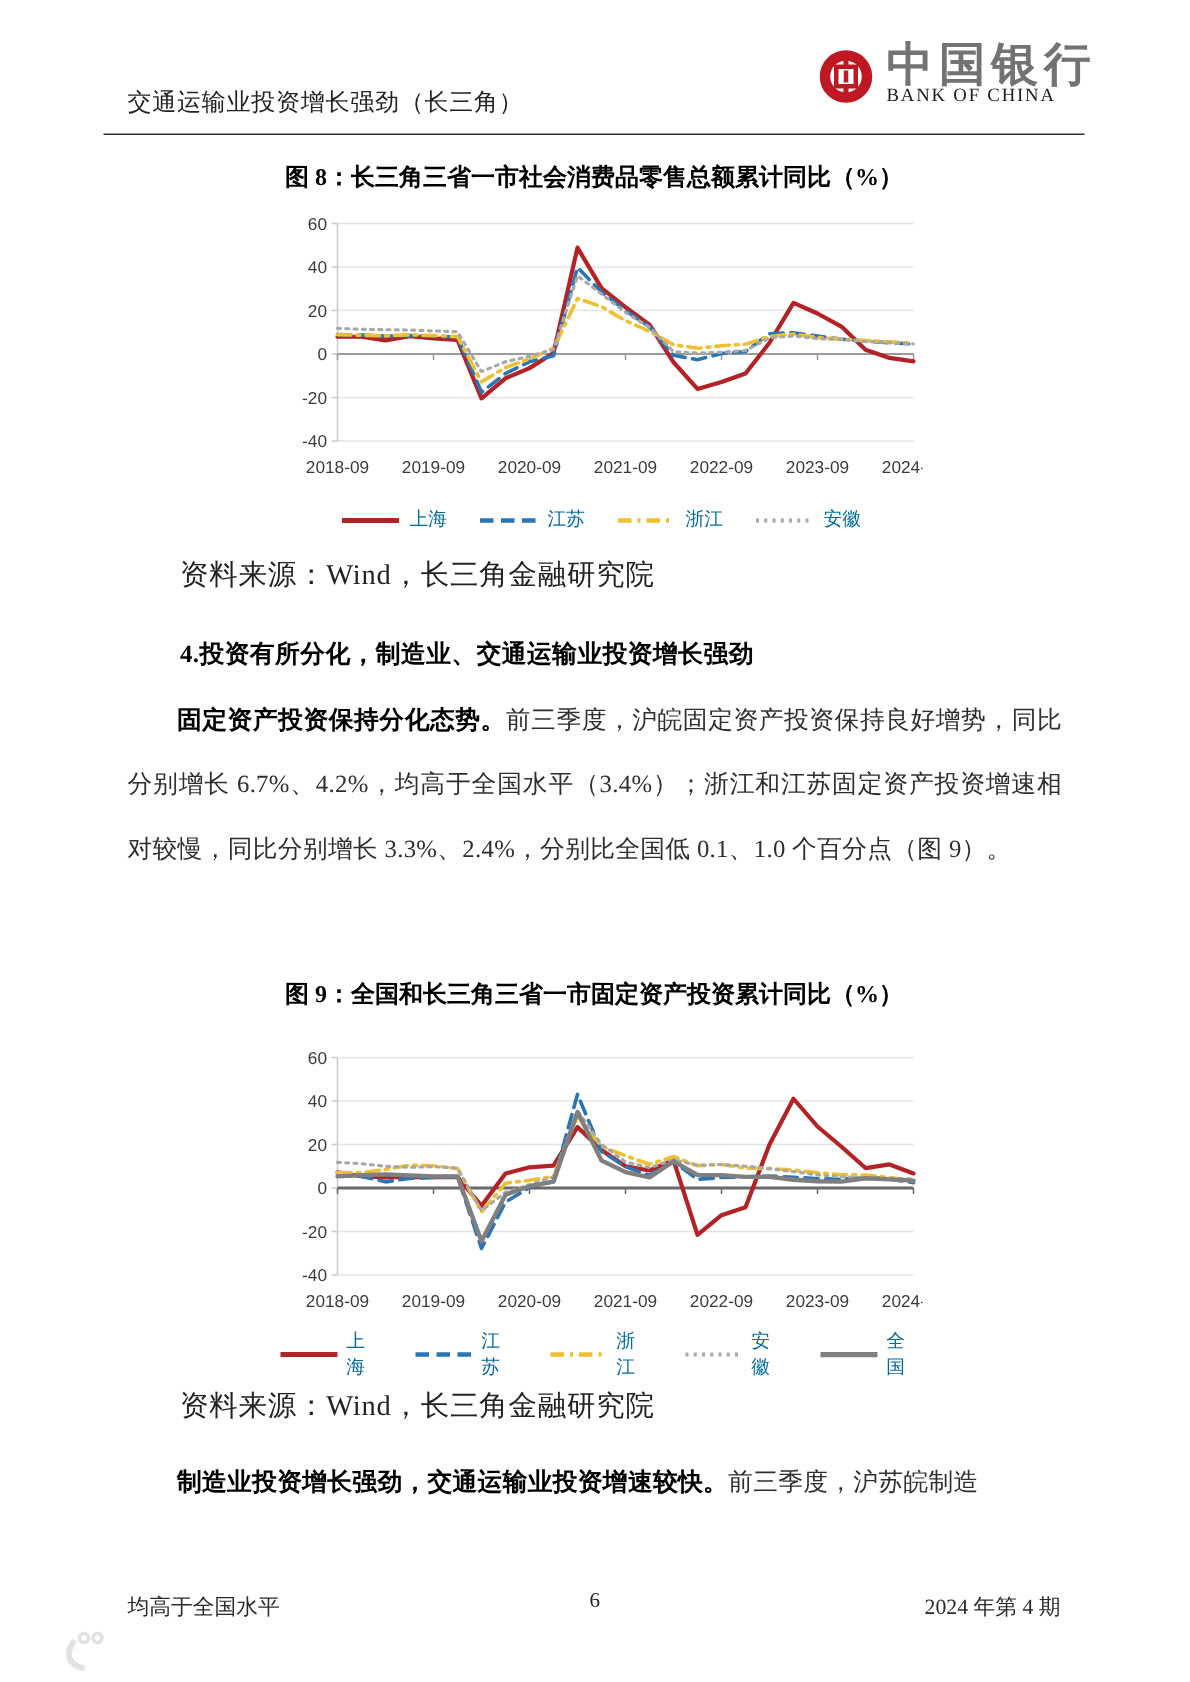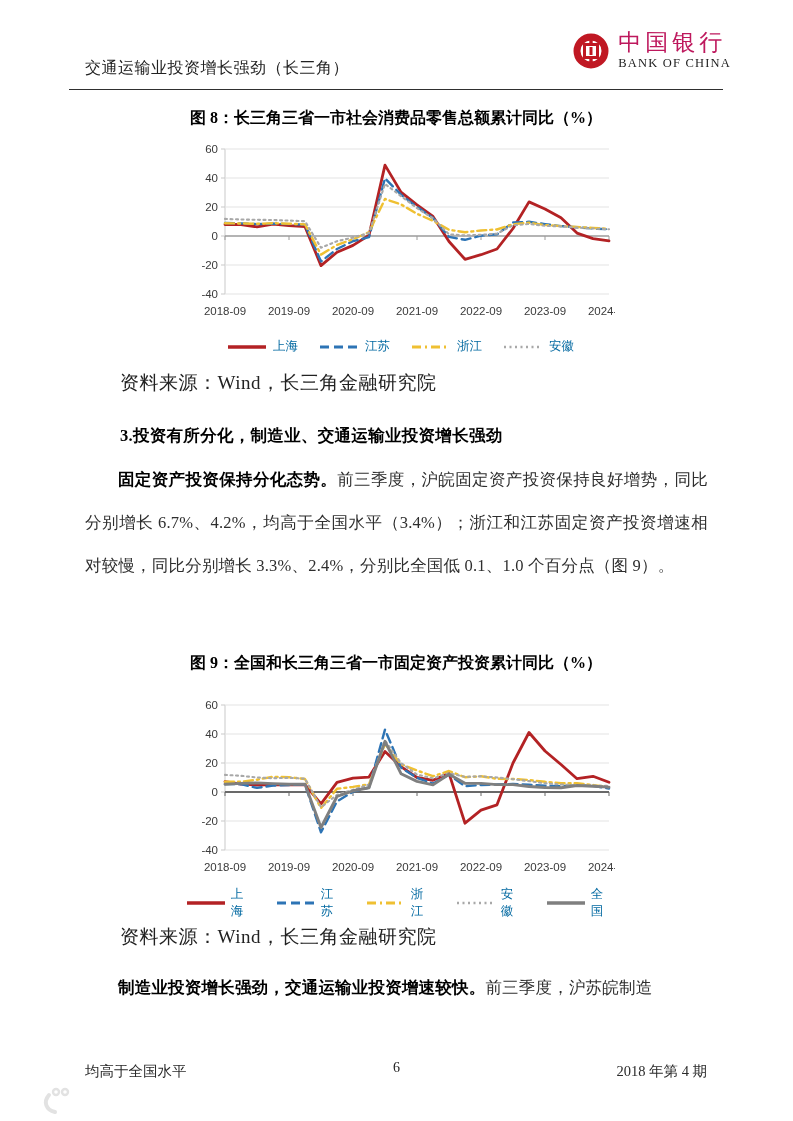--- a/index.html
+++ b/index.html
@@ -3,21 +3,21 @@
 <meta charset="utf-8">
 <style>
   html,body{margin:0;padding:0;background:#ffffff;}
   .page{position:relative;width:793px;height:1121px;background:#ffffff;overflow:hidden;
         font-family:"Liberation Serif",serif;color:#1c1c1c;}
   
   .header-title{position:absolute;left:85px;top:58px;font-size:16px;letter-spacing:.5px;color:#222;}
   .header-rule{position:absolute;left:69px;right:70px;top:89px;border-top:1.6px solid #2f2f2f;}
   .boc-logo{position:absolute;right:62px;top:30px;display:flex;align-items:center;}
   .boc-text{margin-left:8px;text-align:left;}
-  .boc-cn{font-size:23px;font-weight:400;letter-spacing:4px;color:#be185d;font-family:"Liberation Serif",serif;line-height:26px;}
+  .boc-cn{font-size:31px;font-weight:700;letter-spacing:4px;color:#737373;font-family:"Liberation Serif",serif;line-height:26px;}
   .boc-en{font-size:12.5px;letter-spacing:1.2px;color:#1d1d1d;font-family:"Liberation Serif",serif;line-height:15px;}
   
   .fig-title{position:absolute;left:85px;width:622px;text-align:center;font-size:16px;font-weight:700;color:#000;}
   #fig8-title{top:108px;}
   #fig9-title{top:653px;}
   .chart-svg{position:absolute;left:185px;}
   #chart8{top:140px;}
   #chart9{top:696px;}
   .legend-row{position:absolute;left:185px;width:430px;display:flex;justify-content:center;align-items:center;gap:20px;}
   #legend8{top:338px;}
@@ -130,21 +130,21 @@
       </span>
       <span class="legend-item">
         <svg width="42" height="10">
           <line x1="2" y1="5" x2="40" y2="5" stroke="#a8a8a8" stroke-width="2.7" stroke-dasharray="2 3.5"></line>
         </svg>
         <span class="legend-label">安徽</span>
       </span>
     </div>
   <div class="source-line" id="source8">资料来源：Wind，长三角金融研究院</div>
 
-  <div class="section-heading">3.投资有所分化，制造业、交通运输业投资增长强劲</div>
+  <div class="section-heading">4.投资有所分化，制造业、交通运输业投资增长强劲</div>
   <div class="body-para" id="para1"><b>固定资产投资保持分化态势。</b><span>前三季度，沪皖固定资产投资保持良好增势，同比分别增长 6.7%、4.2%，均高于全国水平（3.4%）；浙江和江苏固定资产投资增速相对较慢，同比分别增长 3.3%、2.4%，分别比全国低 0.1、1.0 个百分点（图 9）。</span></div>
 
   <div class="fig-title" id="fig9-title">图 9：全国和长三角三省一市固定资产投资累计同比（%）</div>
   <svg class="chart-svg" id="chart9" width="430" height="184">
       <g>
         <line x1="40" y1="9" x2="40" y2="154" stroke="#c9c9c9" stroke-width="1"></line>
         <line x1="40" y1="9.0" x2="424" y2="9.0" stroke="#e3e3e3" stroke-width="1"></line>
         <line x1="36" y1="9.0" x2="40" y2="9.0" stroke="#c9c9c9" stroke-width="1"></line>
         <line x1="40" y1="38.0" x2="424" y2="38.0" stroke="#e3e3e3" stroke-width="1"></line>
         <line x1="36" y1="38.0" x2="40" y2="38.0" stroke="#c9c9c9" stroke-width="1"></line>
@@ -218,21 +218,21 @@
         </svg>
         <span class="legend-label">全国</span>
       </span>
     </div>
   <div class="source-line" id="source9">资料来源：Wind，长三角金融研究院</div>
 
   <div class="body-para" id="para2"><b>制造业投资增长强劲，交通运输业投资增速较快。</b><span>前三季度，沪苏皖制造</span></div>
 
   <div class="footer-left">均高于全国水平</div>
   <div class="footer-page">6</div>
-  <div class="footer-right">2018 年第 4 期</div>
+  <div class="footer-right">2024 年第 4 期</div>
 
   <div class="watermark">
     <svg width="34" height="30" viewBox="0 0 34 30">
       <path d="M14 27 C5 25 2 17 8 10" fill="none" stroke="#e2e2e2" stroke-width="4" stroke-linecap="round"></path>
       <circle cx="15" cy="7" r="3" fill="none" stroke="#e2e2e2" stroke-width="2.4"></circle>
       <circle cx="24" cy="7" r="3" fill="none" stroke="#e2e2e2" stroke-width="2.4"></circle>
     </svg>
     <span>大数跨境</span>
   </div>
 

